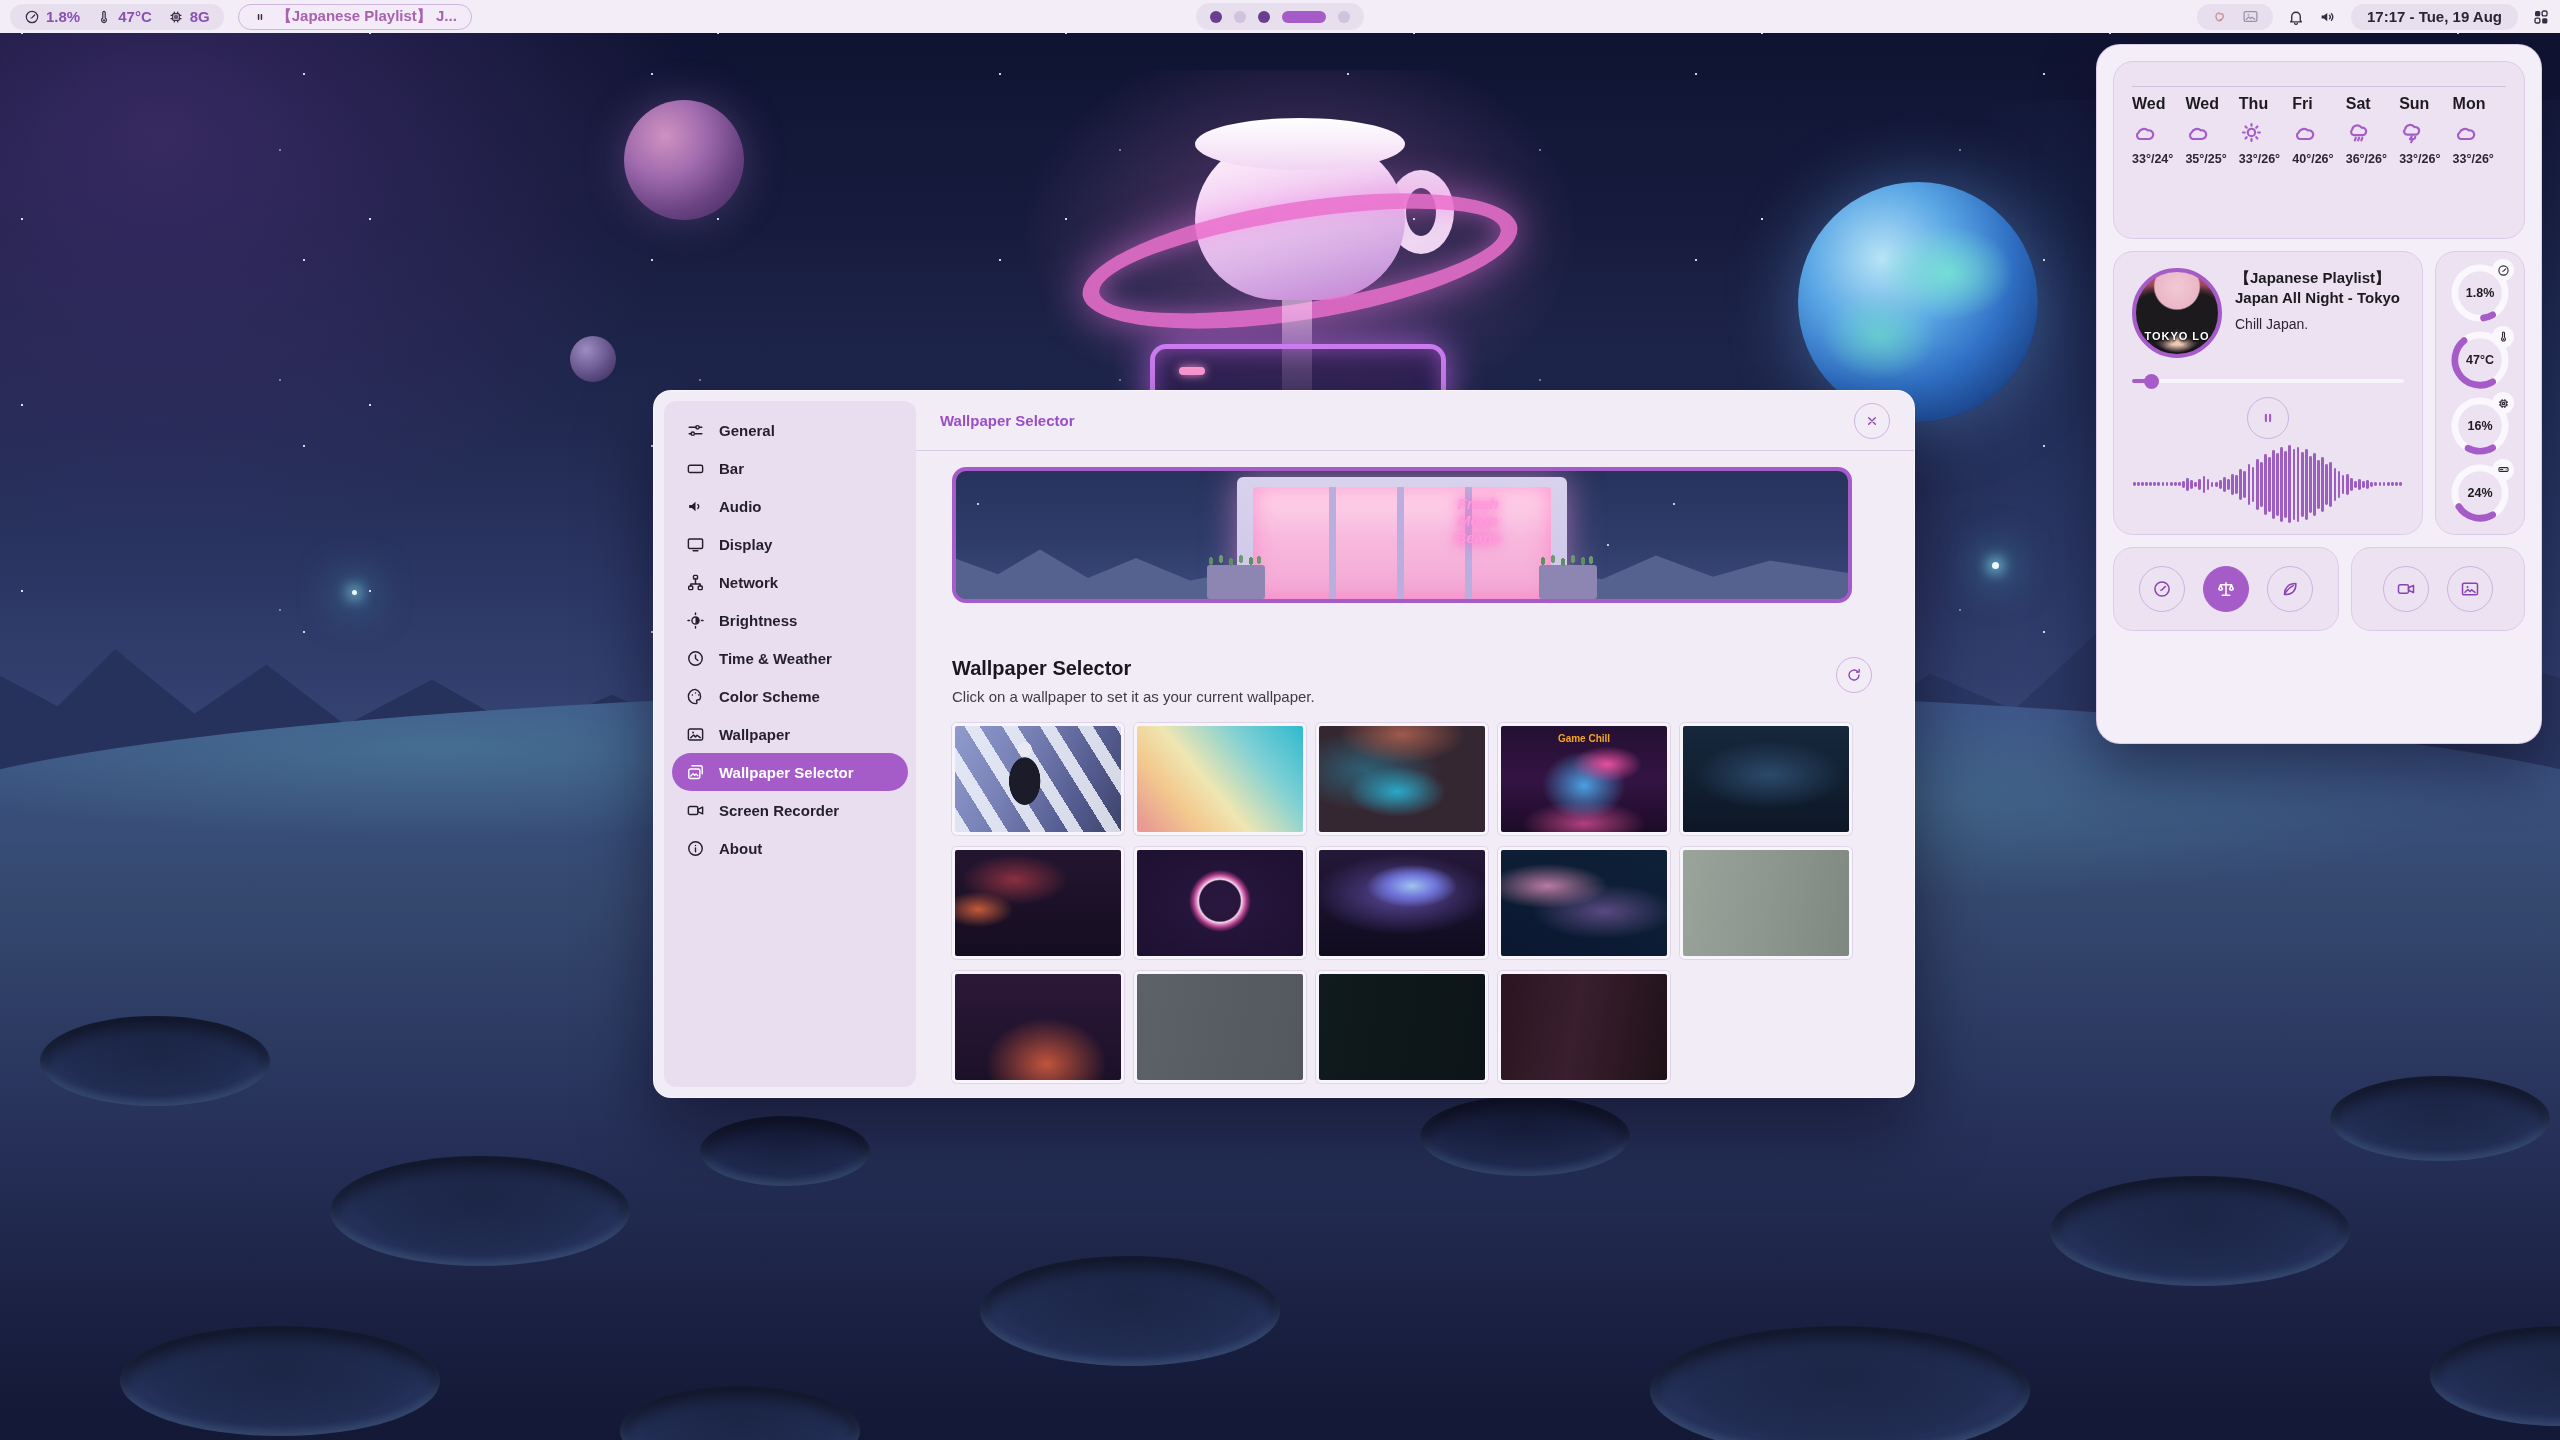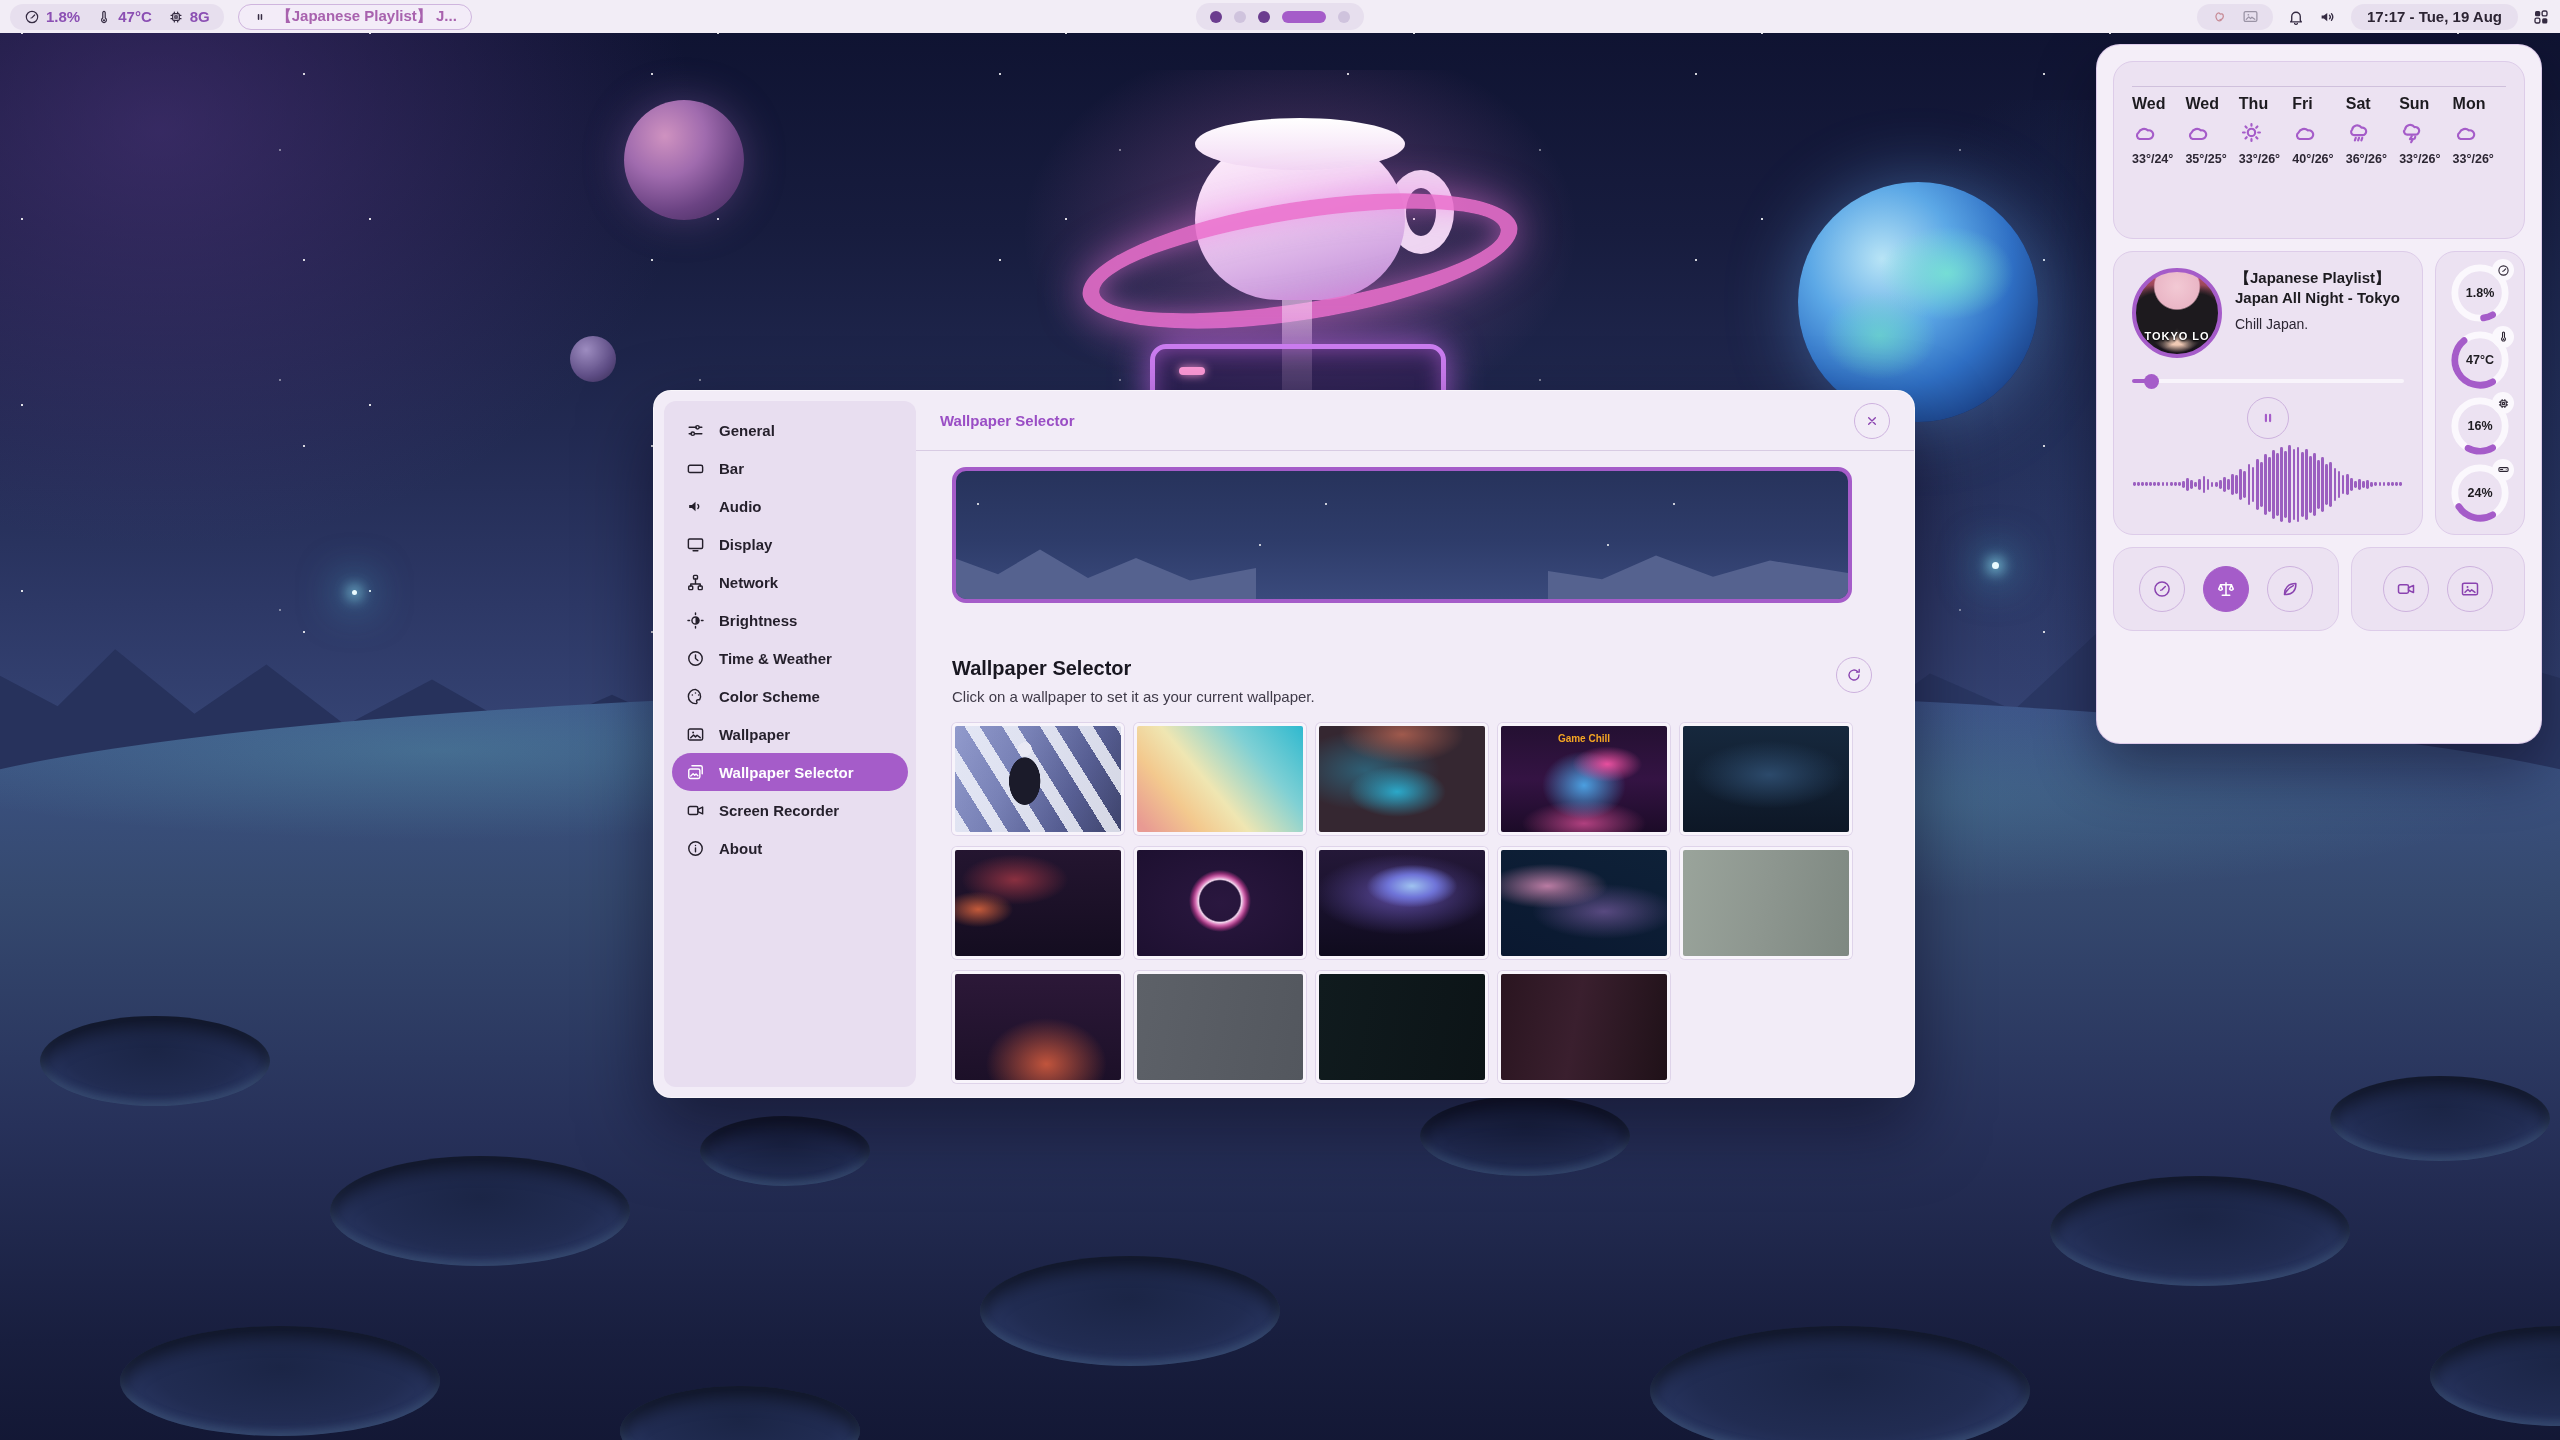--- a/index.html
+++ b/index.html
@@ -522,20 +522,29 @@
           <use href="#ic-close"></use>
         </svg>
       </button>
   </header>
   <div class="wdivider"></div>
   <main class="wbody">
     <div class="preview">
       <div class="pv-stars stars1"></div>
       <div class="pv-mtn l"></div>
       <div class="pv-mtn r"></div>
+      <div class="pv-cafe">
+        <div class="pv-glass"></div>
+        <div class="pv-bar" style="left:92px"></div>
+        <div class="pv-bar" style="left:160px"></div>
+        <div class="pv-bar" style="left:228px"></div>
+        <div class="pv-neon">Fresh Moon Beans</div>
+        <div class="pv-planter" style="left:-30px"></div>
+        <div class="pv-planter" style="right:-30px"></div>
+      </div>
     </div>
     <div class="selrow">
       <div>
         <h2 style="margin-top:0">Wallpaper Selector</h2>
         <p class="sub">Click on a wallpaper to set it as your current wallpaper.</p>
       </div>
       <button class="circle-btn">
           <svg class="ico">
             <use href="#ic-refresh"></use>
           </svg>

